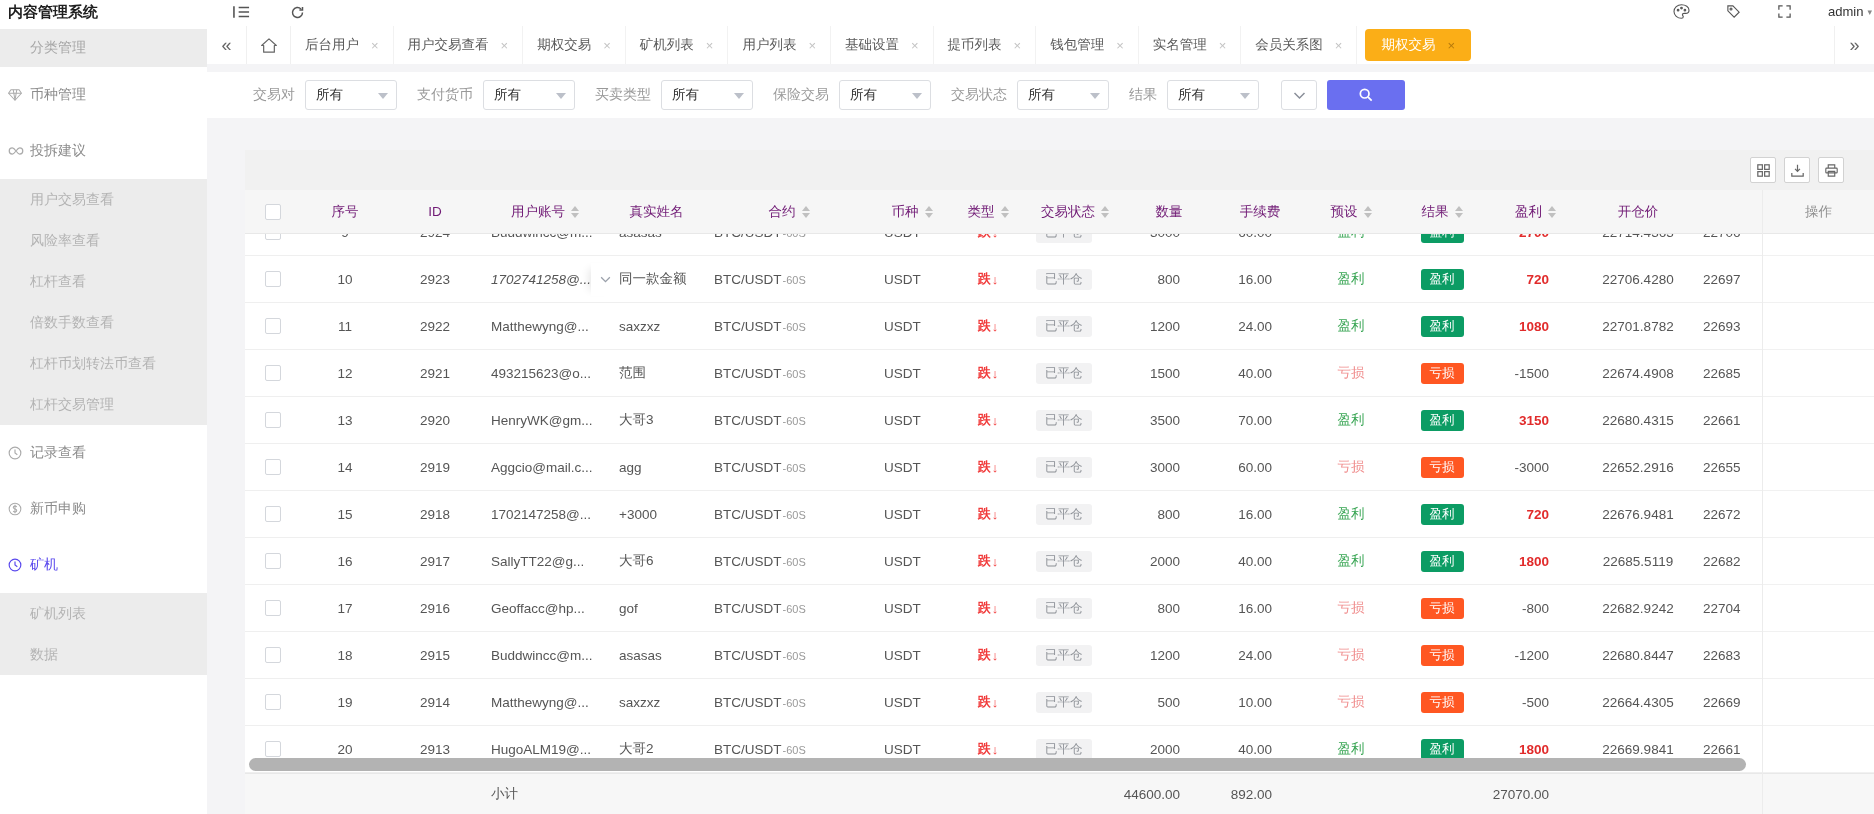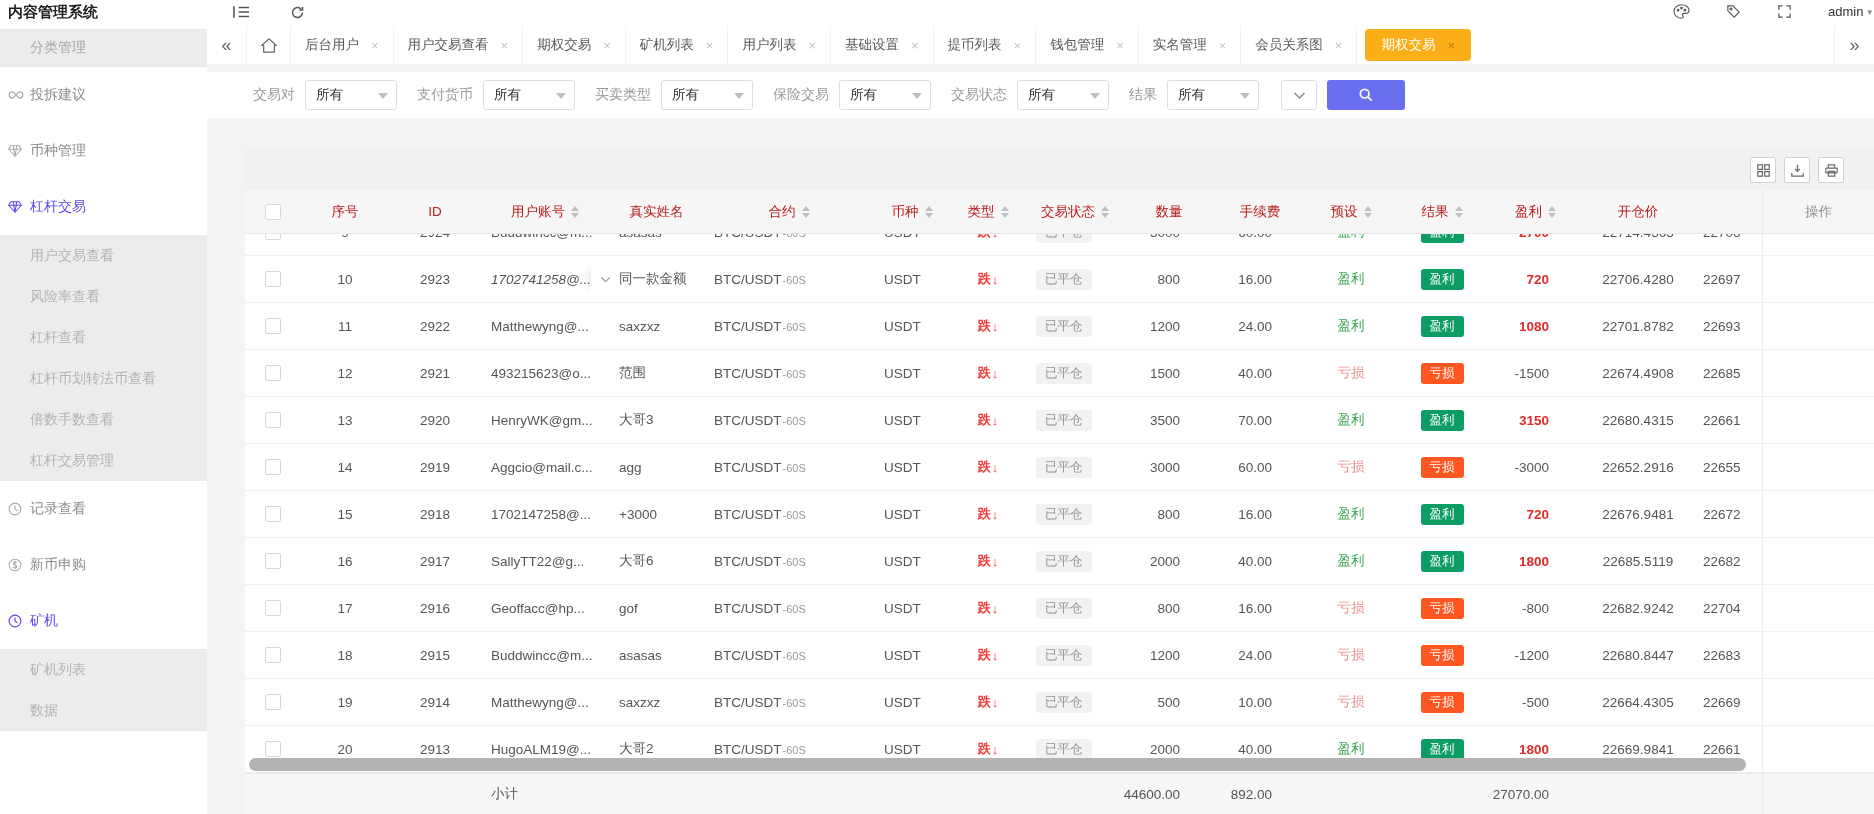--- a/index.html
+++ b/index.html
@@ -48,21 +48,21 @@
   .fcaret { position:absolute; right:8px; top:12px; width:0; height:0; border-left:5px solid transparent; border-right:5px solid transparent; border-top:6px solid #bcc0c9; }
   .fcollapse { width:36px; height:30px; border:1px solid #dcdee2; border-radius:3px; background:#fff; display:flex; align-items:center; justify-content:center; margin:0 10px 0 2px; cursor:pointer; }
   .fsearch { width:78px; height:30px; background:var(--primary,#6a6ff0); border-radius:3px; display:flex; align-items:center; justify-content:center; cursor:pointer; }
 
   
   .table-card { position:absolute; left:245px; top:150px; width:1629px; height:664px; background:#fff; z-index:5; }
   .table-toolbar { position:absolute; left:0; top:0; width:1629px; height:40px; background:#f1f1f1; display:flex; align-items:center; justify-content:flex-end; gap:8px; padding-right:30px; }
   .tool-btn { width:26px; height:26px; background:#fff; border:1px solid #d2d2d2; border-radius:2px; color:#666; display:flex; align-items:center; justify-content:center; cursor:pointer; }
 
   .thead { position:absolute; left:0; top:40px; width:1629px; height:44px; background:#f6f6f6; display:flex; border-bottom:1px solid #e8e8e8; }
-  .th { display:flex; align-items:center; justify-content:center; gap:6px; color:#b91c1c; font-size:13.5px; height:100%; flex:none; }
+  .th { display:flex; align-items:center; justify-content:center; gap:6px; color:#701a75; font-size:13.5px; height:100%; flex:none; }
   .sorts { display:inline-flex; flex-direction:column; gap:2px; cursor:pointer; }
   .sorts i { width:0; height:0; border-left:4px solid transparent; border-right:4px solid transparent; }
   .sorts .up { border-bottom:5px solid #c0c0c0; }
   .sorts .dn { border-top:5px solid #c0c0c0; }
 
   .rows { position:absolute; left:0; top:84px; width:1629px; height:539px; overflow:hidden; background:#fff; }
   .trow { display:flex; height:47px; border-bottom:1px solid #efefef; background:#fff; align-items:center; }
   .trow.clipped { margin-top:-25px; }
   .td { height:100%; display:flex; align-items:center; padding:0 10px; font-size:13.5px; color:#555; flex:none; position:relative; white-space:nowrap; overflow:visible; }
   .ta-c { justify-content:center; }
@@ -135,50 +135,41 @@
     </span>
   </div>
 </div>
 
 <aside class="sidebar" id="sidebar">
     <div class="side-group first">
       <div class="g-item">分类管理</div>
     </div>
     <div class="side-item">
       <span class="s-icon">
-        <svg width="16" height="10" viewBox="0 0 26 12" fill="none" stroke="currentColor" stroke-width="2">
-          <path d="M7 1a5 5 0 1 0 0 10c4.5 0 7.5-10 12-10a5 5 0 1 1 0 10C14.5 11 11.5 1 7 1z"></path>
-        </svg>
-      </span>
-      <span class="s-label">投拆建议</span>
-    </div>
-    <div class="side-item">
-      <span class="s-icon">
         <svg width="14" height="12" viewBox="0 0 24 20" fill="none" stroke="currentColor" stroke-width="1.8" stroke-linejoin="round">
           <path d="M5 1h14l4 6-11 12L1 7z"></path>
           <path d="M1 7h22M9 1l3 18M15 1l-3 18"></path>
         </svg>
       </span>
       <span class="s-label">币种管理</span>
     </div>
-    <div class="side-item active">
+    <div class="side-item">
       <span class="s-icon">
-        <svg width="14" height="12" viewBox="0 0 24 20" fill="none" stroke="currentColor" stroke-width="1.8" stroke-linejoin="round">
-          <path d="M5 1h14l4 6-11 12L1 7z"></path>
-          <path d="M1 7h22M9 1l3 18M15 1l-3 18"></path>
+        <svg width="16" height="10" viewBox="0 0 26 12" fill="none" stroke="currentColor" stroke-width="2">
+          <path d="M7 1a5 5 0 1 0 0 10c4.5 0 7.5-10 12-10a5 5 0 1 1 0 10C14.5 11 11.5 1 7 1z"></path>
         </svg>
       </span>
-      <span class="s-label">杠杆交易</span>
+      <span class="s-label">投拆建议</span>
     </div>
     <div class="side-group">
       <div class="g-item">用户交易查看</div>
       <div class="g-item">风险率查看</div>
       <div class="g-item">杠杆查看</div>
+      <div class="g-item">倍数手数查看</div>
       <div class="g-item">杠杆币划转法币查看</div>
-      <div class="g-item">倍数手数查看</div>
       <div class="g-item">杠杆交易管理</div>
     </div>
     <div class="side-item">
       <span class="s-icon">
         <svg width="14" height="14" viewBox="0 0 24 24" fill="none" stroke="currentColor" stroke-width="2">
           <circle cx="12" cy="12" r="10"></circle>
           <path d="M12 6v6l4 3"></path>
         </svg>
       </span>
       <span class="s-label">记录查看</span>

